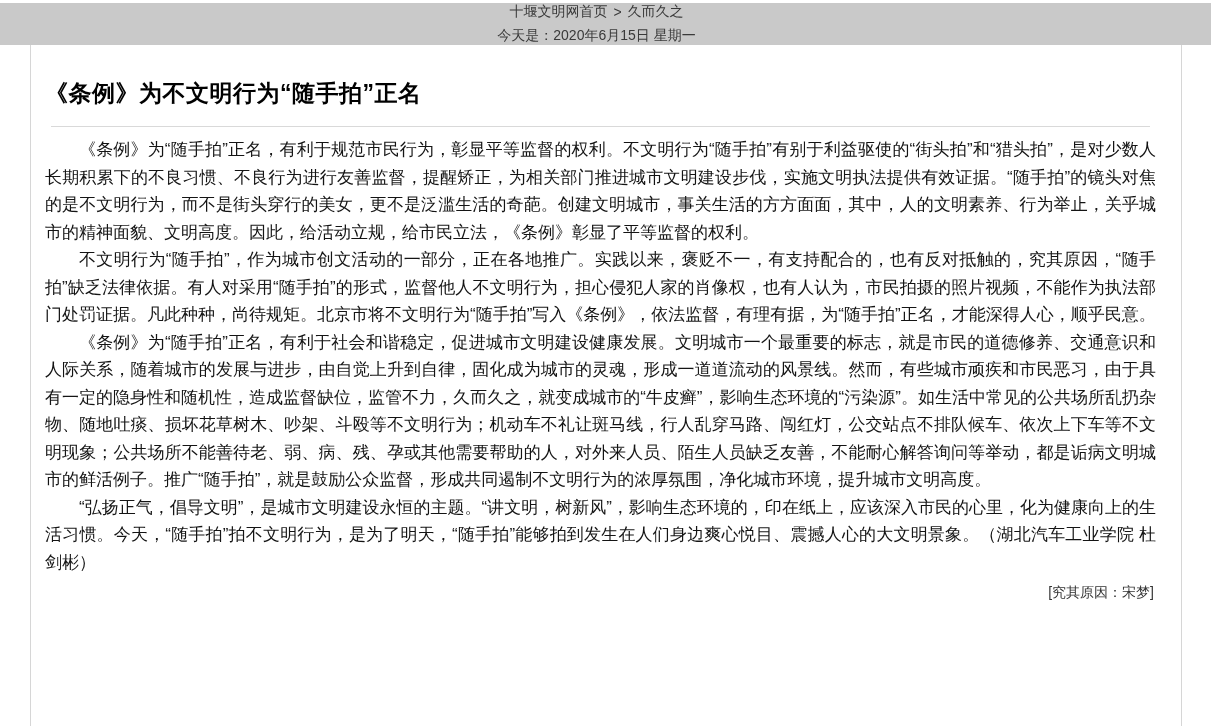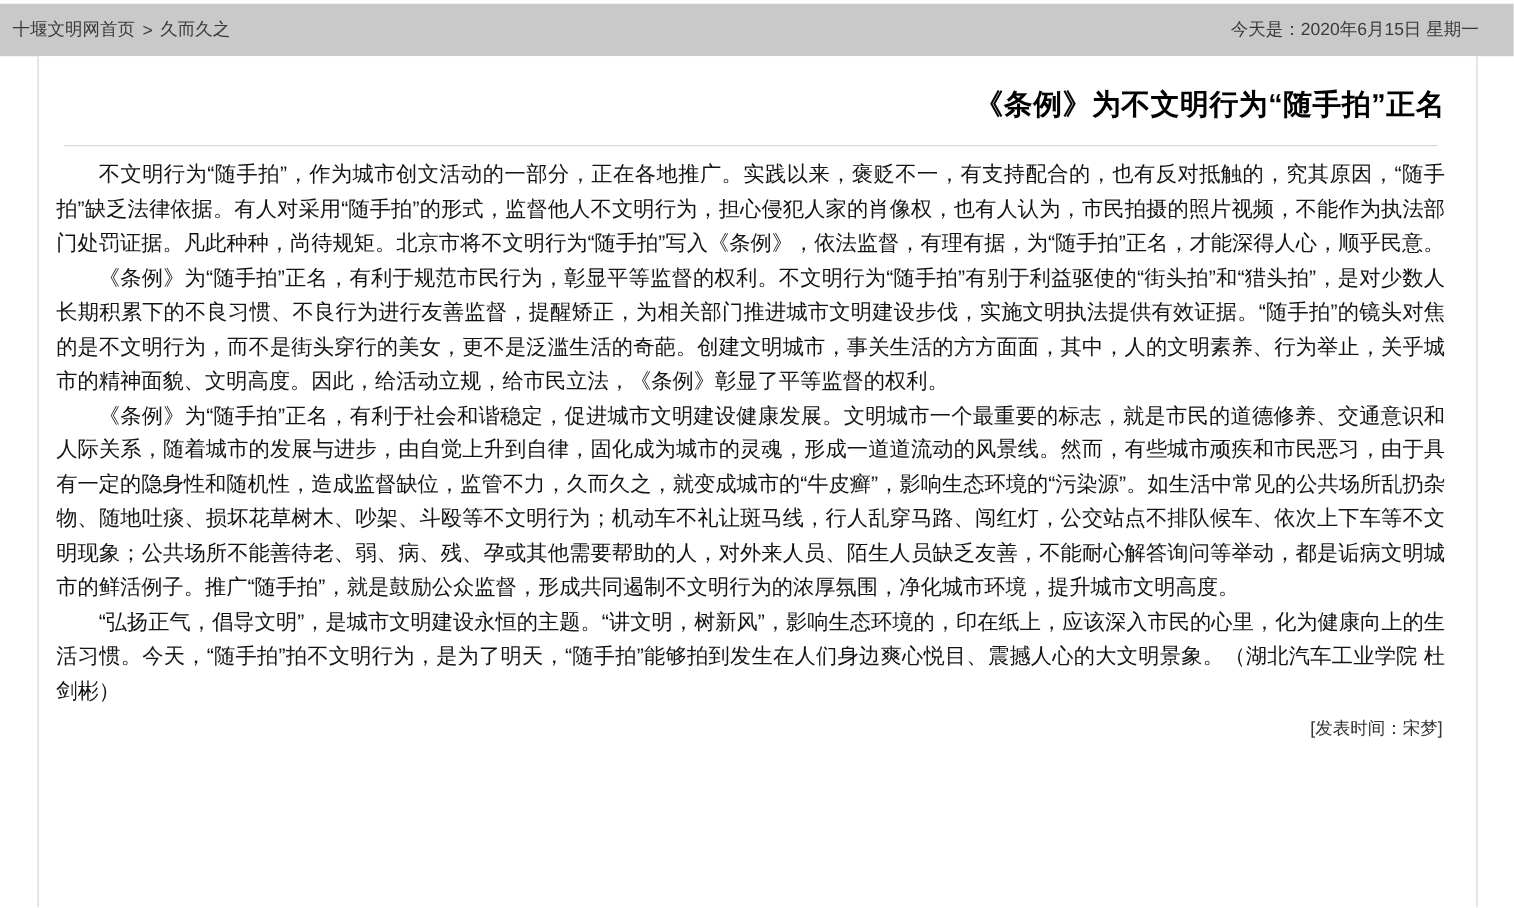--- a/index.html
+++ b/index.html
@@ -15,38 +15,39 @@
     margin-top:3px;
     height:42px;
     background:#c9c9c9;
     display:flex;
     align-items:center;
     justify-content:space-between;
     padding:0 28px 0 10px;
     box-sizing:border-box;
     font-size:14px;
     color:#3a3a3a;
+    flex-direction:column;
   }
   .breadcrumb{display:flex;align-items:center;gap:6px;}
   .breadcrumb .crumb{cursor:pointer;}
   .topbar-date{color:#3a3a3a;}
   
   .content{
     margin:0 29px 0 30px;           
     border-left:1px solid #d6d6d6;
     border-right:1px solid #d6d6d6;
     background:#fff;
     min-height:681px;
     box-sizing:border-box;
     padding:0 25px 0 14px;
   }
   .article-title{
     margin:0;
-    padding-top:23px;
-    text-align:right;
+    padding-top:33px;
+    text-align:left;
     font-size:23px;
     font-weight:bold;
     color:#000;
     letter-spacing:0.5px;
   }
   .title-rule{
     border:none;
     border-top:1px solid #d9d9d9;
     margin:17px 6px 0 6px;
   }
@@ -88,21 +89,21 @@
 </div>
 
 <div class="content">
 
   <h1 class="article-title">《条例》为不文明行为“随手拍”正名</h1>
 
   <hr class="title-rule">
 
 
   <div class="article-body">
+    <p>《条例》为“随手拍”正名，有利于规范市民行为，彰显平等监督的权利。不文明行为“随手拍”有别于利益驱使的“街头拍”和“猎头拍”，是对少数人长期积累下的不良习惯、不良行为进行友善监督，提醒矫正，为相关部门推进城市文明建设步伐，实施文明执法提供有效证据。“随手拍”的镜头对焦的是不文明行为，而不是街头穿行的美女，更不是泛滥生活的奇葩。创建文明城市，事关生活的方方面面，其中，人的文明素养、行为举止，关乎城市的精神面貌、文明高度。因此，给活动立规，给市民立法，《条例》彰显了平等监督的权利。</p>
     <p>不文明行为“随手拍”，作为城市创文活动的一部分，正在各地推广。实践以来，褒贬不一，有支持配合的，也有反对抵触的，究其原因，“随手拍”缺乏法律依据。有人对采用“随手拍”的形式，监督他人不文明行为，担心侵犯人家的肖像权，也有人认为，市民拍摄的照片视频，不能作为执法部门处罚证据。凡此种种，尚待规矩。北京市将不文明行为“随手拍”写入《条例》，依法监督，有理有据，为“随手拍”正名，才能深得人心，顺乎民意。</p>
-    <p>《条例》为“随手拍”正名，有利于规范市民行为，彰显平等监督的权利。不文明行为“随手拍”有别于利益驱使的“街头拍”和“猎头拍”，是对少数人长期积累下的不良习惯、不良行为进行友善监督，提醒矫正，为相关部门推进城市文明建设步伐，实施文明执法提供有效证据。“随手拍”的镜头对焦的是不文明行为，而不是街头穿行的美女，更不是泛滥生活的奇葩。创建文明城市，事关生活的方方面面，其中，人的文明素养、行为举止，关乎城市的精神面貌、文明高度。因此，给活动立规，给市民立法，《条例》彰显了平等监督的权利。</p>
     <p>《条例》为“随手拍”正名，有利于社会和谐稳定，促进城市文明建设健康发展。文明城市一个最重要的标志，就是市民的道德修养、交通意识和人际关系，随着城市的发展与进步，由自觉上升到自律，固化成为城市的灵魂，形成一道道流动的风景线。然而，有些城市顽疾和市民恶习，由于具有一定的隐身性和随机性，造成监督缺位，监管不力，久而久之，就变成城市的“牛皮癣”，影响生态环境的“污染源”。如生活中常见的公共场所乱扔杂物、随地吐痰、损坏花草树木、吵架、斗殴等不文明行为；机动车不礼让斑马线，行人乱穿马路、闯红灯，公交站点不排队候车、依次上下车等不文明现象；公共场所不能善待老、弱、病、残、孕或其他需要帮助的人，对外来人员、陌生人员缺乏友善，不能耐心解答询问等举动，都是诟病文明城市的鲜活例子。推广“随手拍”，就是鼓励公众监督，形成共同遏制不文明行为的浓厚氛围，净化城市环境，提升城市文明高度。</p>
     <p>“弘扬正气，倡导文明”，是城市文明建设永恒的主题。“讲文明，树新风”，影响生态环境的，印在纸上，应该深入市民的心里，化为健康向上的生活习惯。今天，“随手拍”拍不文明行为，是为了明天，“随手拍”能够拍到发生在人们身边爽心悦目、震撼人心的大文明景象。（湖北汽车工业学院 杜剑彬）</p>
   </div>
 
-  <div class="editor-line">[发表时间：宋梦]</div>
+  <div class="editor-line">[究其原因：宋梦]</div>
 
 </div>
 
 </body></html>

